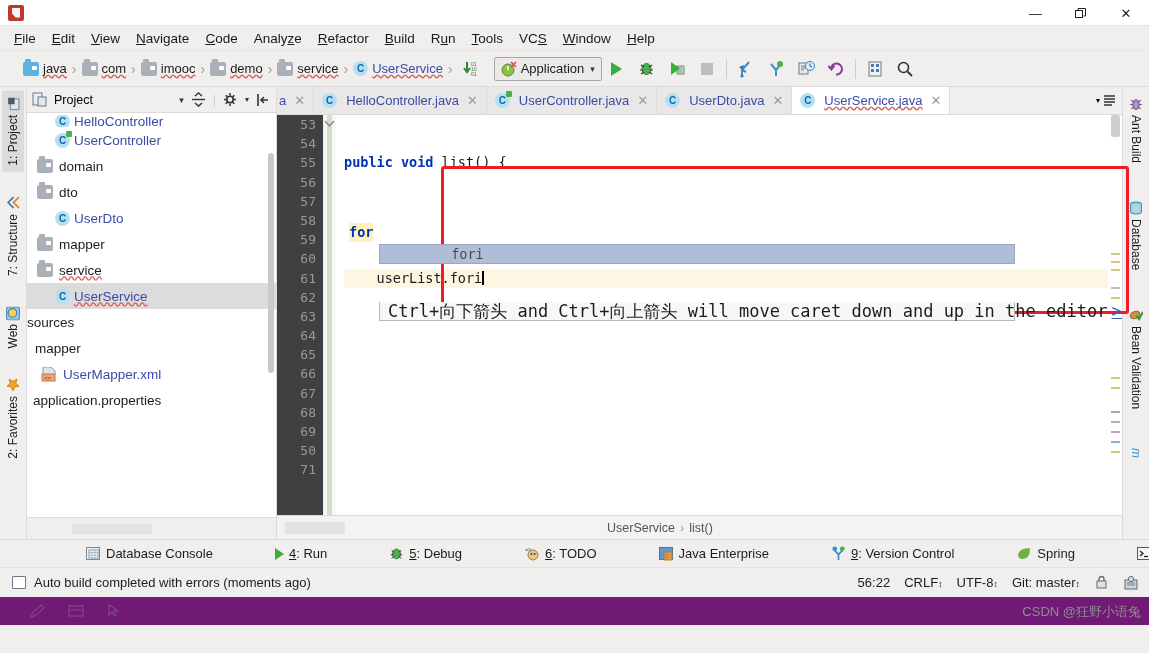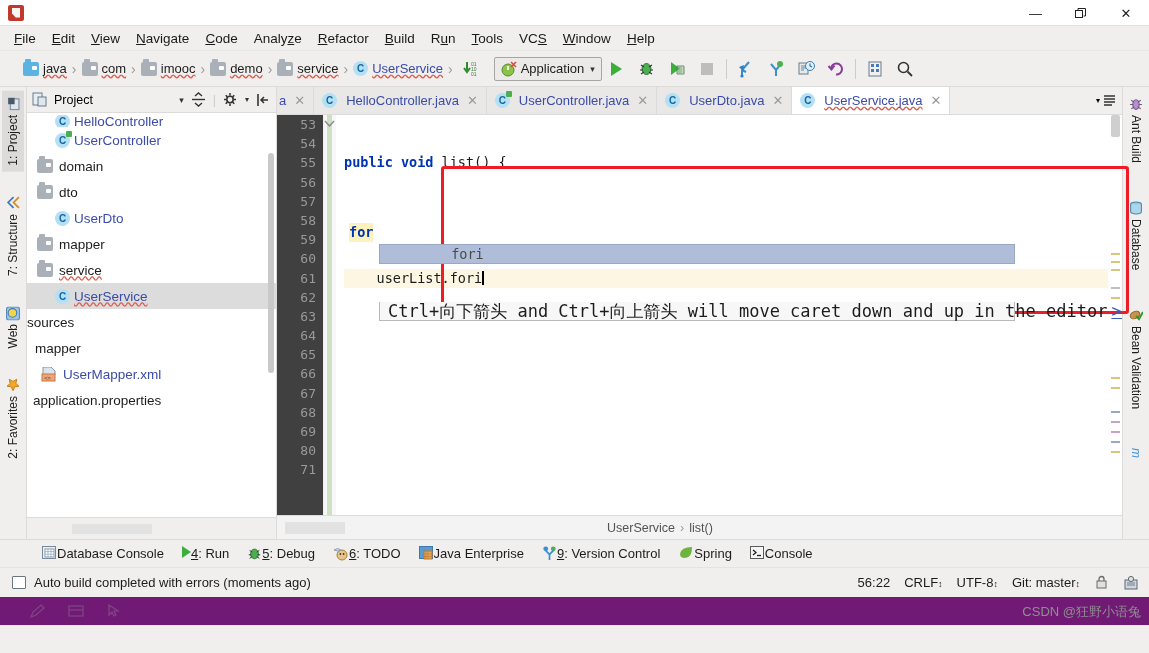--- a/index.html
+++ b/index.html
@@ -220,21 +220,21 @@
     padding-left:8px; gap:5px;
   }
   .bc-spacer { width:60px; height:12px; background:#e2e2e2; margin-right:12px; }
   .bc-sep { color:#999; }
 
   
   .bottombar {
     height:28px; background:#f0efee; border-top:1px solid #dcdbda;
     display:flex; align-items:center; font-size:13px; padding-left:42px; gap:18px;
   }
-  .bitem { display:flex; align-items:flex-start; white-space:nowrap; color:#1c1c1c; }
+  .bitem { display:flex; align-items:center; gap:5px; white-space:nowrap; color:#1c1c1c;margin-left:44px; }
   .bitem u { text-decoration:underline; }
 
   
   .statusbar {
     height:30px; background:#f0efee; display:flex; align-items:center;
     font-size:13px; padding-left:12px; color:#1c1c1c; gap:8px;
     border-top:1px solid #e4e3e2;
   }
   .status-right { margin-left:auto; display:flex; align-items:center; gap:14px; padding-right:10px; }
   .stepper { font-size:9px; line-height:8px; display:inline-block; }
@@ -575,21 +575,21 @@
           <div>60</div>
           <div>61</div>
           <div>62</div>
           <div>63</div>
           <div>64</div>
           <div>65</div>
           <div>66</div>
           <div>67</div>
           <div>68</div>
           <div>69</div>
-          <div>80</div>
+          <div>50</div>
           <div>71</div>
         </div>
         <div class="fold-strip">
           <div class="green-bar"></div>
           <svg width="11" height="11" viewBox="0 0 11 11" style="position:absolute;left:0;top:3px;">
             <path d="M1 3 L5.5 8 L10 3" stroke="#888" stroke-width="1.4" fill="none"></path>
           </svg>
         </div>
 
         <div class="code">

